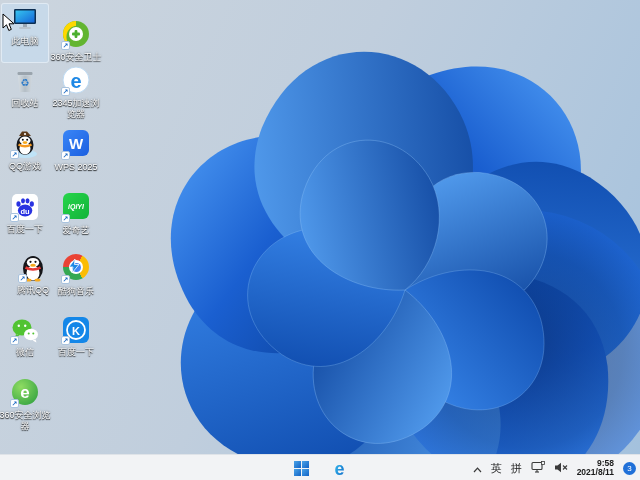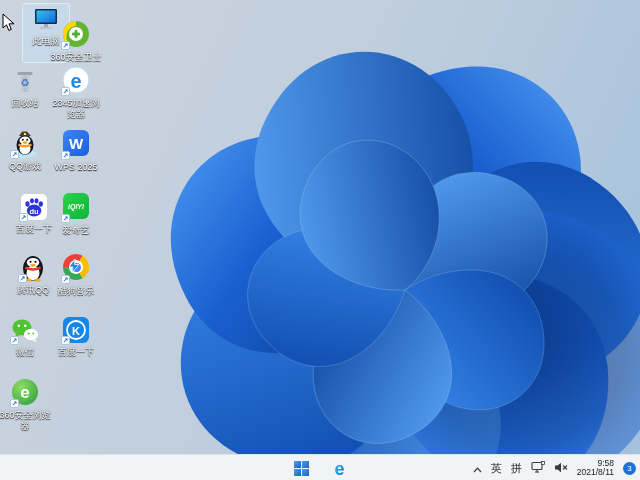--- a/index.html
+++ b/index.html
@@ -7,21 +7,21 @@
     width:640px;height:480px;overflow:hidden;position:relative;
     font-family:"Liberation Sans","DejaVu Sans",sans-serif;
     background:linear-gradient(115deg,#ccd5de 0%,#c0cedd 45%,#a3c1dd 100%);
   }
   
   .bloom{position:absolute;left:0;top:0;}
   
   .cell{
     position:absolute;width:48px;height:60px;text-align:center;border-radius:3px;
   }
-  .cell.selected{background:rgba(196,221,243,.55);box-shadow:0 0 0 1px rgba(255,255,255,.45) inset;margin-left:21px;}
+  .cell.selected{background:rgba(196,221,243,.55);box-shadow:0 0 0 1px rgba(255,255,255,.45) inset;}
   .ic{position:relative;width:30px;height:30px;margin:1px auto 0;}
   .lbl{
     width:54px;margin:2px 0 0 -3px;font-size:9px;line-height:11px;color:#fff;
     text-shadow:0 1px 1px rgba(0,0,0,.85),0 0 2px rgba(0,0,0,.55);
     word-break:break-all;
   }
   .sc{
     position:absolute;left:0;bottom:0;width:9px;height:9px;background:#fff;
     border:1px solid #a9c3de;border-radius:2px;box-sizing:border-box;
     font-size:7px;line-height:7px;text-align:center;color:#1565c0;font-weight:bold;
@@ -36,21 +36,21 @@
   .cursor{position:absolute;left:2px;top:13px;z-index:60;}
   
   .taskbar{
     position:absolute;left:0;bottom:0;width:640px;height:26px;background:#f2f3f5;
     border-top:1px solid #dfe3e8;box-sizing:border-box;z-index:40;
   }
   .tb-center{position:absolute;left:0;top:0;width:100%;height:26px;display:flex;align-items:center;justify-content:center;gap:14px;}
   .tb-btn{width:24px;height:22px;display:flex;align-items:center;justify-content:center;border-radius:4px;}
   .tray{position:absolute;right:2px;top:0;height:26px;display:flex;align-items:center;gap:9px;padding-right:2px;}
   .tray-txt{font-size:11px;color:#1b1b1b;}
-  .clock{font-size:8.5px;line-height:9px;color:#1b1b1b;text-align:right;}
+  .clock{font-size:8.5px;line-height:9px;color:#1b1b1b;text-align:right;font-weight:bold;}
   .badge{width:13px;height:13px;border-radius:50%;background:#2070d8;color:#fff;font-size:8px;line-height:13px;text-align:center;}
 </style>
 </head>
 <body>
 
 <svg class="bloom" width="640" height="480" viewBox="0 0 640 480">
   <defs>
     <linearGradient id="gA" x1="0" y1="1" x2="1" y2="0">
       <stop offset="0" stop-color="#083a8c"></stop>
         <stop offset=".55" stop-color="#1a5fd0"></stop>
@@ -173,21 +173,21 @@
 <div class="cell" style="left:52px;top:128px">
   <div class="ic">
     <div class="rsq" style="background:linear-gradient(135deg,#3a86f7,#1b5fe0);font-size:15px">
       <span>W</span>
     </div>
     <span class="sc">↗</span>
   </div>
   <div class="lbl">WPS 2025</div>
 </div>
 
-<div class="cell" style="left:10px;top:191px">
+<div class="cell" style="left:1px;top:191px">
   <div class="ic">
     <svg width="30" height="30" viewBox="0 0 30 30">
       <rect x="2" y="2" width="26" height="26" rx="5" fill="#fff"></rect>
       <ellipse cx="8.5" cy="12" rx="2.1" ry="2.8" fill="#2932e1"></ellipse>
       <ellipse cx="13" cy="8.8" rx="2" ry="2.6" fill="#2932e1"></ellipse>
       <ellipse cx="17.5" cy="8.8" rx="2" ry="2.6" fill="#2932e1"></ellipse>
       <ellipse cx="21.8" cy="12" rx="2.1" ry="2.8" fill="#2932e1"></ellipse>
       <ellipse cx="15.1" cy="18.5" rx="7.2" ry="6" fill="#2932e1"></ellipse>
       <text x="15.1" y="19" text-anchor="middle" dominant-baseline="central" font-size="7.5" font-weight="bold" fill="#fff">du</text>
     </svg>

